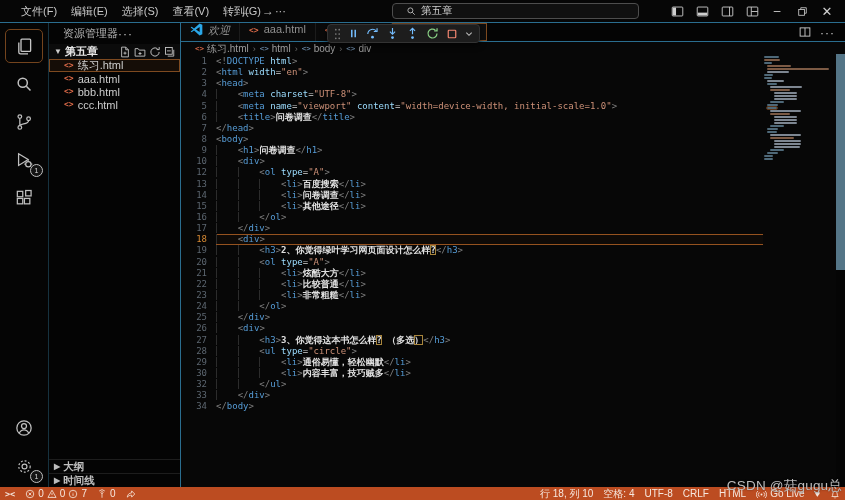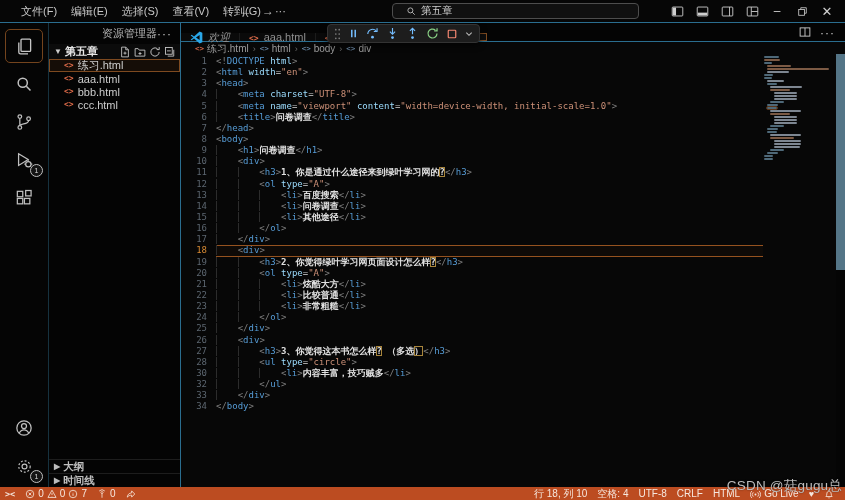--- a/index.html
+++ b/index.html
@@ -25,39 +25,39 @@
                flex-direction:column;align-items:center;position:relative;}
   .act-icon{width:34px;height:30px;margin-top:8px;display:flex;align-items:center;justify-content:center;
             position:relative;opacity:.92;}
   .act-icon.active{outline:1px solid #7e4a20;outline-offset:1px;border-radius:3px;}
   .act-bottom{position:absolute;bottom:6px;left:0;width:48px;display:flex;flex-direction:column;align-items:center;}
   .badge{position:absolute;right:-2px;bottom:-2px;width:11px;height:11px;border-radius:50%;
          background:#161616;border:1px solid #cfcfcf;color:#e8e8e8;font-size:7px;line-height:11px;
          text-align:center;font-family:"Liberation Sans",sans-serif;}
   
   .sidebar{width:131px;background:#040404;border-right:1px solid #2a6d8f;display:flex;flex-direction:column;font-size:11px;}
-  .sb-header{height:21px;display:flex;align-items:center;justify-content:flex-end;
+  .sb-header{height:21px;display:flex;align-items:center;justify-content:flex-start;
              padding:0 8px 0 14px;color:#b4b4b4;}
   .sb-more{color:#c9c9c9;font-size:12px;letter-spacing:1px;}
   .sb-section{height:15px;display:flex;align-items:center;padding:0 4px;color:#e8e8e8;font-weight:bold;background:#0b0b0b;}
   .sb-section .chev{font-size:8px;margin:0 3px 0 1px;color:#cccccc;}
   .sb-actions{display:flex;gap:3px;margin-left:auto;}
   .sb-actions span{display:flex;align-items:center;}
   .file-row{height:13px;display:flex;align-items:center;gap:4px;padding-left:15px;color:#cccccc;cursor:default;}
   .file-row .ficon{color:#e06c4a;font-size:8px;font-weight:bold;font-family:"DejaVu Sans Mono",monospace;}
   .file-row.selected{outline:1px solid #7e4a20;outline-offset:-1px;background:rgba(125,70,25,.14);}
   .sb-spacer{flex:1;}
   .sb-bottom-row{height:13px;border-top:1px solid #1d1d1d;display:flex;align-items:center;
                  padding-left:5px;gap:3px;color:#c0c0c0;font-weight:bold;font-size:10.5px;}
   .sb-bottom-row .chev{font-size:8px;color:#bbbbbb;}
   
   .editor{flex:1;position:relative;background:#070707;min-width:0;}
   .tabbar{height:18px;display:flex;align-items:stretch;background:#040404;border-bottom:1px solid #2a6d8f;position:relative;}
-  .tab{display:flex;align-items:center;gap:5px;padding:0 9px;font-size:11px;color:#8f8f8f;
-       border-right:1px solid #1c1c1c;background:#0a0a0a;white-space:nowrap;margin-top:10px;}
+  .tab{display:flex;align-items:flex-start;gap:5px;padding:0 9px;font-size:11px;color:#8f8f8f;
+       border-right:1px solid #1c1c1c;background:#0a0a0a;white-space:nowrap;}
   .tab.active{color:#e4e4e4;background:#0d0d0d;outline:1px solid #7e4a20;outline-offset:-1px;}
   .tab .ficon{color:#e06c4a;font-size:8px;font-weight:bold;font-family:"DejaVu Sans Mono",monospace;}
   .tab .tclose{margin-left:4px;font-size:11px;color:#bdbdbd;}
   .tab.italic .tlabel{font-style:italic;}
   .editor-actions{margin-left:auto;display:flex;align-items:center;gap:9px;padding-right:10px;color:#cfcfcf;}
   
   .debugbar{position:absolute;left:146px;top:1px;height:17px;background:#1d1d1d;border:1px solid #333;
             border-radius:4px;box-shadow:0 2px 6px rgba(0,0,0,.7);display:flex;align-items:center;
             gap:7px;padding:0 6px;z-index:20;}
   .breadcrumb{height:13px;display:flex;align-items:center;gap:4px;padding-left:14px;font-size:10px;color:#9d9d9d;}
@@ -80,21 +80,21 @@
   .minimap{position:absolute;top:33px;right:9px;width:72px;bottom:0;}
   .mm-row{height:2px;margin-bottom:1px;border-radius:1px;}
   .mm-cur{outline:1px solid rgba(160,90,35,.55);}
   .vscroll{position:absolute;top:31px;right:0;width:9px;bottom:0;background:#050505;}
   .vthumb{position:absolute;top:0;left:0;right:0;height:216px;background:#5d8296;opacity:.9;}
   
   .statusbar{height:14px;background:#bc4c21;display:flex;align-items:center;font-size:10px;
              color:#f6e7de;position:relative;z-index:5;}
   .st-item{display:flex;align-items:center;gap:3px;padding:0 5px;height:14px;line-height:14px;white-space:nowrap;}
   .st-left{display:flex;align-items:center;}
-  .st-right{margin-left:auto;display:flex;align-items:flex-start;padding-right:6px;}
+  .st-right{margin-left:auto;display:flex;align-items:flex-start;}
   .st-icon{display:flex;align-items:center;font-size:9px;}
   .watermark{position:absolute;right:3px;bottom:5px;font-size:13.5px;color:#bdbdbd;z-index:40;
              letter-spacing:.2px;text-shadow:0 0 2px rgba(0,0,0,.5);}
 </style>
 </head>
 <body>
 
 <div class="titlebar">
   <span class="tb-logo"></span>
   <span style="display:flex;">
@@ -388,38 +388,38 @@
         <div class="codeline"><span class="lnum">1</span><span class="lc"><span class="p">&lt;!</span><span class="t">DOCTYPE</span><span class="o"> </span><span class="a">html</span><span class="p">&gt;</span></span></div>
         <div class="codeline"><span class="lnum">2</span><span class="lc"><span class="p">&lt;</span><span class="t">html</span><span class="o"> </span><span class="a">width</span><span class="o">=</span><span class="s">"en"</span><span class="p">&gt;</span></span></div>
         <div class="codeline"><span class="lnum">3</span><span class="lc"><span class="p">&lt;</span><span class="t">head</span><span class="p">&gt;</span></span></div>
         <div class="codeline"><span class="lnum">4</span><span class="lc"><span class="ind">    </span><span class="p">&lt;</span><span class="t">meta</span><span class="o"> </span><span class="a">charset</span><span class="o">=</span><span class="s">"UTF-8"</span><span class="p">&gt;</span></span></div>
         <div class="codeline"><span class="lnum">5</span><span class="lc"><span class="ind">    </span><span class="p">&lt;</span><span class="t">meta</span><span class="o"> </span><span class="a">name</span><span class="o">=</span><span class="s">"viewport"</span><span class="o"> </span><span class="a">content</span><span class="o">=</span><span class="s">"width=device-width, initial-scale=1.0"</span><span class="p">&gt;</span></span></div>
         <div class="codeline"><span class="lnum">6</span><span class="lc"><span class="ind">    </span><span class="p">&lt;</span><span class="t">title</span><span class="p">&gt;</span><span class="x">问卷调查</span><span class="p">&lt;/</span><span class="t">title</span><span class="p">&gt;</span></span></div>
         <div class="codeline"><span class="lnum">7</span><span class="lc"><span class="p">&lt;/</span><span class="t">head</span><span class="p">&gt;</span></span></div>
         <div class="codeline"><span class="lnum">8</span><span class="lc"><span class="p">&lt;</span><span class="t">body</span><span class="p">&gt;</span></span></div>
         <div class="codeline"><span class="lnum">9</span><span class="lc"><span class="ind">    </span><span class="p">&lt;</span><span class="t">h1</span><span class="p">&gt;</span><span class="x">问卷调查</span><span class="p">&lt;/</span><span class="t">h1</span><span class="p">&gt;</span></span></div>
         <div class="codeline"><span class="lnum">10</span><span class="lc"><span class="ind">    </span><span class="p">&lt;</span><span class="t">div</span><span class="p">&gt;</span></span></div>
-        <div class="codeline"><span class="lnum">11</span><span class="lc"><span class="ind">        </span><span class="p">&lt;</span><span class="t">h3</span><span class="p">&gt;</span><span class="x">1、你是通过什么途径来到绿叶学习网的</span><span class="q">?</span><span class="p">&lt;/</span><span class="t">h3</span><span class="p">&gt;</span></span></div>
         <div class="codeline"><span class="lnum">12</span><span class="lc"><span class="ind">        </span><span class="p">&lt;</span><span class="t">ol</span><span class="o"> </span><span class="a">type</span><span class="o">=</span><span class="s">"A"</span><span class="p">&gt;</span></span></div>
         <div class="codeline"><span class="lnum">13</span><span class="lc"><span class="ind">            </span><span class="p">&lt;</span><span class="t">li</span><span class="p">&gt;</span><span class="x">百度搜索</span><span class="p">&lt;/</span><span class="t">li</span><span class="p">&gt;</span></span></div>
         <div class="codeline"><span class="lnum">14</span><span class="lc"><span class="ind">            </span><span class="p">&lt;</span><span class="t">li</span><span class="p">&gt;</span><span class="x">问卷调查</span><span class="p">&lt;/</span><span class="t">li</span><span class="p">&gt;</span></span></div>
         <div class="codeline"><span class="lnum">15</span><span class="lc"><span class="ind">            </span><span class="p">&lt;</span><span class="t">li</span><span class="p">&gt;</span><span class="x">其他途径</span><span class="p">&lt;/</span><span class="t">li</span><span class="p">&gt;</span></span></div>
         <div class="codeline"><span class="lnum">16</span><span class="lc"><span class="ind">        </span><span class="p">&lt;/</span><span class="t">ol</span><span class="p">&gt;</span></span></div>
         <div class="codeline"><span class="lnum">17</span><span class="lc"><span class="ind">    </span><span class="p">&lt;/</span><span class="t">div</span><span class="p">&gt;</span></span></div>
         <div class="codeline cur"><span class="lnum">18</span><span class="lc"><span class="ind">    </span><span class="p">&lt;</span><span class="t">div</span><span class="p">&gt;</span></span></div>
         <div class="codeline"><span class="lnum">19</span><span class="lc"><span class="ind">        </span><span class="p">&lt;</span><span class="t">h3</span><span class="p">&gt;</span><span class="x">2、你觉得绿叶学习网页面设计怎么样</span><span class="q">?</span><span class="p">&lt;/</span><span class="t">h3</span><span class="p">&gt;</span></span></div>
         <div class="codeline"><span class="lnum">20</span><span class="lc"><span class="ind">        </span><span class="p">&lt;</span><span class="t">ol</span><span class="o"> </span><span class="a">type</span><span class="o">=</span><span class="s">"A"</span><span class="p">&gt;</span></span></div>
         <div class="codeline"><span class="lnum">21</span><span class="lc"><span class="ind">            </span><span class="p">&lt;</span><span class="t">li</span><span class="p">&gt;</span><span class="x">炫酷大方</span><span class="p">&lt;/</span><span class="t">li</span><span class="p">&gt;</span></span></div>
         <div class="codeline"><span class="lnum">22</span><span class="lc"><span class="ind">            </span><span class="p">&lt;</span><span class="t">li</span><span class="p">&gt;</span><span class="x">比较普通</span><span class="p">&lt;/</span><span class="t">li</span><span class="p">&gt;</span></span></div>
         <div class="codeline"><span class="lnum">23</span><span class="lc"><span class="ind">            </span><span class="p">&lt;</span><span class="t">li</span><span class="p">&gt;</span><span class="x">非常粗糙</span><span class="p">&lt;/</span><span class="t">li</span><span class="p">&gt;</span></span></div>
         <div class="codeline"><span class="lnum">24</span><span class="lc"><span class="ind">        </span><span class="p">&lt;/</span><span class="t">ol</span><span class="p">&gt;</span></span></div>
         <div class="codeline"><span class="lnum">25</span><span class="lc"><span class="ind">    </span><span class="p">&lt;/</span><span class="t">div</span><span class="p">&gt;</span></span></div>
         <div class="codeline"><span class="lnum">26</span><span class="lc"><span class="ind">    </span><span class="p">&lt;</span><span class="t">div</span><span class="p">&gt;</span></span></div>
         <div class="codeline"><span class="lnum">27</span><span class="lc"><span class="ind">        </span><span class="p">&lt;</span><span class="t">h3</span><span class="p">&gt;</span><span class="x">3、你觉得这本书怎么样</span><span class="q">?</span><span class="x"> （多选</span><span class="q">）</span><span class="p">&lt;/</span><span class="t">h3</span><span class="p">&gt;</span></span></div>
         <div class="codeline"><span class="lnum">28</span><span class="lc"><span class="ind">        </span><span class="p">&lt;</span><span class="t">ul</span><span class="o"> </span><span class="a">type</span><span class="o">=</span><span class="s">"circle"</span><span class="p">&gt;</span></span></div>
+        <div class="codeline"><span class="lnum">29</span><span class="lc"><span class="ind">            </span><span class="p">&lt;</span><span class="t">li</span><span class="p">&gt;</span><span class="x">通俗易懂，轻松幽默</span><span class="p">&lt;/</span><span class="t">li</span><span class="p">&gt;</span></span></div>
         <div class="codeline"><span class="lnum">30</span><span class="lc"><span class="ind">            </span><span class="p">&lt;</span><span class="t">li</span><span class="p">&gt;</span><span class="x">内容丰富，技巧贼多</span><span class="p">&lt;/</span><span class="t">li</span><span class="p">&gt;</span></span></div>
         <div class="codeline"><span class="lnum">32</span><span class="lc"><span class="ind">        </span><span class="p">&lt;/</span><span class="t">ul</span><span class="p">&gt;</span></span></div>
         <div class="codeline"><span class="lnum">33</span><span class="lc"><span class="ind">    </span><span class="p">&lt;/</span><span class="t">div</span><span class="p">&gt;</span></span></div>
         <div class="codeline"><span class="lnum">34</span><span class="lc"><span class="p">&lt;/</span><span class="t">body</span><span class="p">&gt;</span></span></div>
       </div>
     <div class="minimap" id="minimap">
         <div class="mm-row" style="margin-left: 0px; width: 15px; background: rgb(78, 104, 120);"></div>
         <div class="mm-row" style="margin-left: 0px; width: 15.8px; background: rgb(124, 90, 68);"></div>
         <div class="mm-row" style="margin-left: 0px; width: 7.8px; background: rgb(78, 104, 120);"></div>
         <div class="mm-row" style="margin-left: 3.2px; width: 23.8px; background: rgb(124, 90, 68);"></div>

